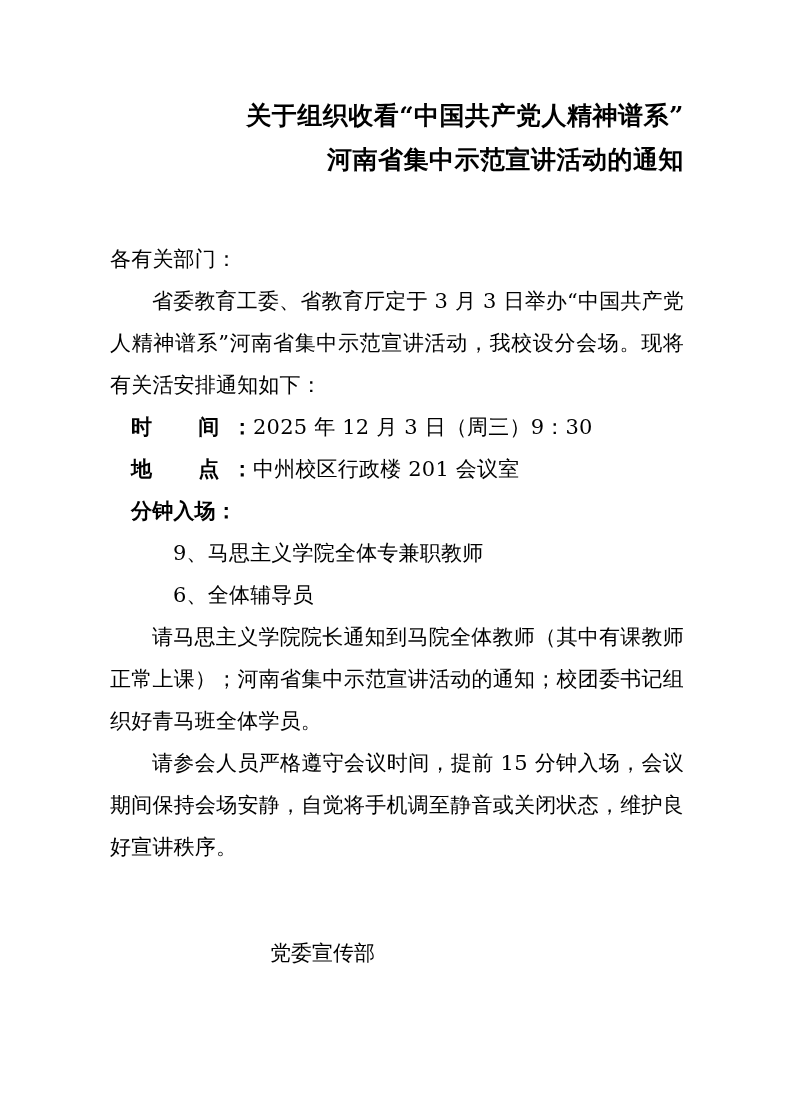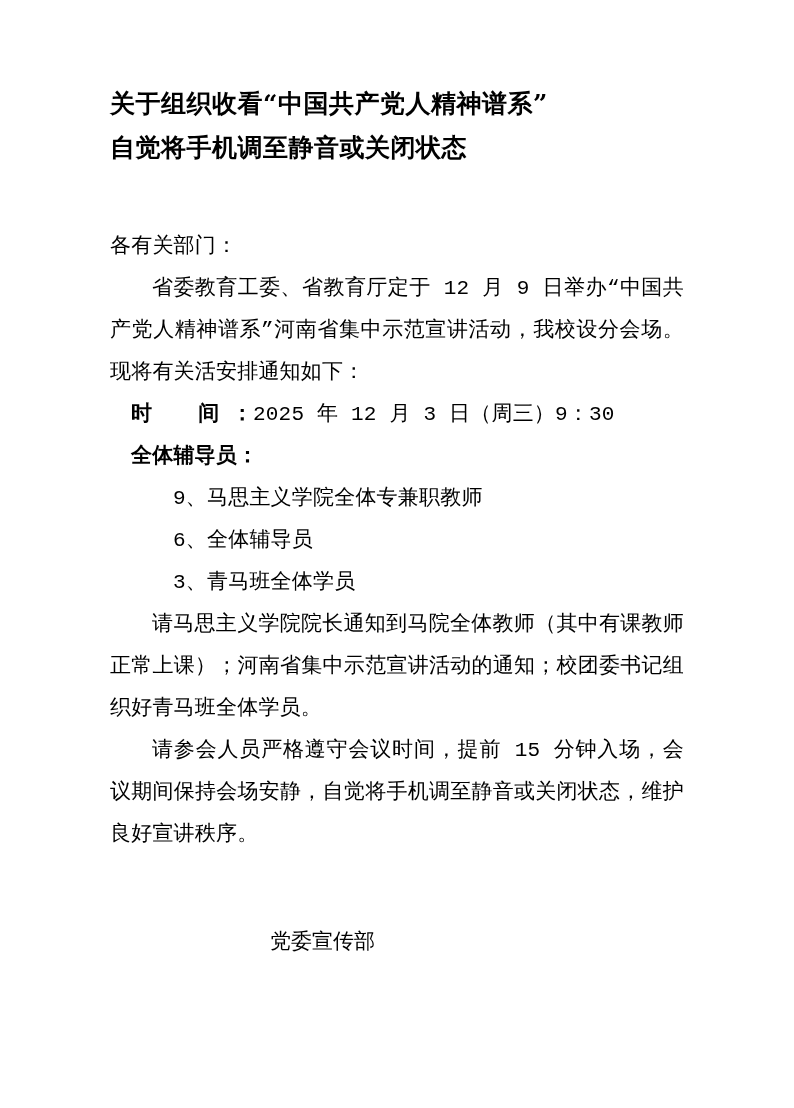--- a/index.html
+++ b/index.html
@@ -15,34 +15,33 @@
     overflow: hidden;
   }
   .page {
     position: relative;
     width: 794px;
     height: 1108px;
     box-sizing: border-box;
     padding: 78px 110px 0 110px;
   }
   .title-block {
-    text-align: left;
-    margin-top: 4px;
+    text-align: right;
+    margin-top: 16px;
   }
   .title-line {
     font-family: "DejaVu Serif", "Liberation Serif", serif;
     font-weight: bold;
     font-size: 25px;
     line-height: 44px;
     letter-spacing: 0.5px;
     white-space: nowrap;
   }
   .body-block {
     margin-top: 56px;
-    font-family: Liberation Mono, monospace;
   }
   p {
     margin: 0;
     font-size: 21px;
     line-height: 42px;
     text-align: justify;
     text-justify: inter-ideograph;
     letter-spacing: 0.2px;
   }
   .salutation {
@@ -73,39 +72,41 @@
     padding-left: 160px;
   }
 </style>
 </head>
 <body>
 
 <div class="page">
 
   <div class="title-block">
     <div class="title-line">关于组织收看“中国共产党人精神谱系”</div>
-    <div class="title-line">自觉将手机调至静音或关闭状态</div>
+    <div class="title-line">河南省集中示范宣讲活动的通知</div>
   </div>
 
   <div class="body-block">
 
     <p class="salutation">各有关部门：</p>
 
-    <p class="indent">省委教育工委、省教育厅定于 12 月 9 日举办“中国共产党人精神谱系”河南省集中示范宣讲活动，我校设分会场。现将有关活安排通知如下：</p>
+    <p class="indent">省委教育工委、省教育厅定于 3 月 3 日举办“中国共产党人精神谱系”河南省集中示范宣讲活动，我校设分会场。现将有关活安排通知如下：</p>
 
     <p class="kv-line">
       <span class="kv-label bold">时　间</span><span class="bold">：</span><span>2025 年 12 月 3 日（周三）9：30</span>
     </p>
 
+    <p class="kv-line">
+      <span class="kv-label bold">地　点</span><span class="bold">：</span><span>中州校区行政楼 201 会议室</span>
+    </p>
 
-    <p class="kv-line bold">全体辅导员：</p>
+    <p class="kv-line bold">分钟入场：</p>
 
     <p class="list-line">9、马思主义学院全体专兼职教师</p>
     <p class="list-line">6、全体辅导员</p>
-    <p class="list-line">3、青马班全体学员</p>
 
     <p class="indent">请马思主义学院院长通知到马院全体教师（其中有课教师正常上课）；河南省集中示范宣讲活动的通知；校团委书记组织好青马班全体学员。</p>
 
     <p class="indent">请参会人员严格遵守会议时间，提前 15 分钟入场，会议期间保持会场安静，自觉将手机调至静音或关闭状态，维护良好宣讲秩序。</p>
 
   </div>
 
   <div class="sign-block">
     <div class="sign-line">党委宣传部</div>
   </div>

